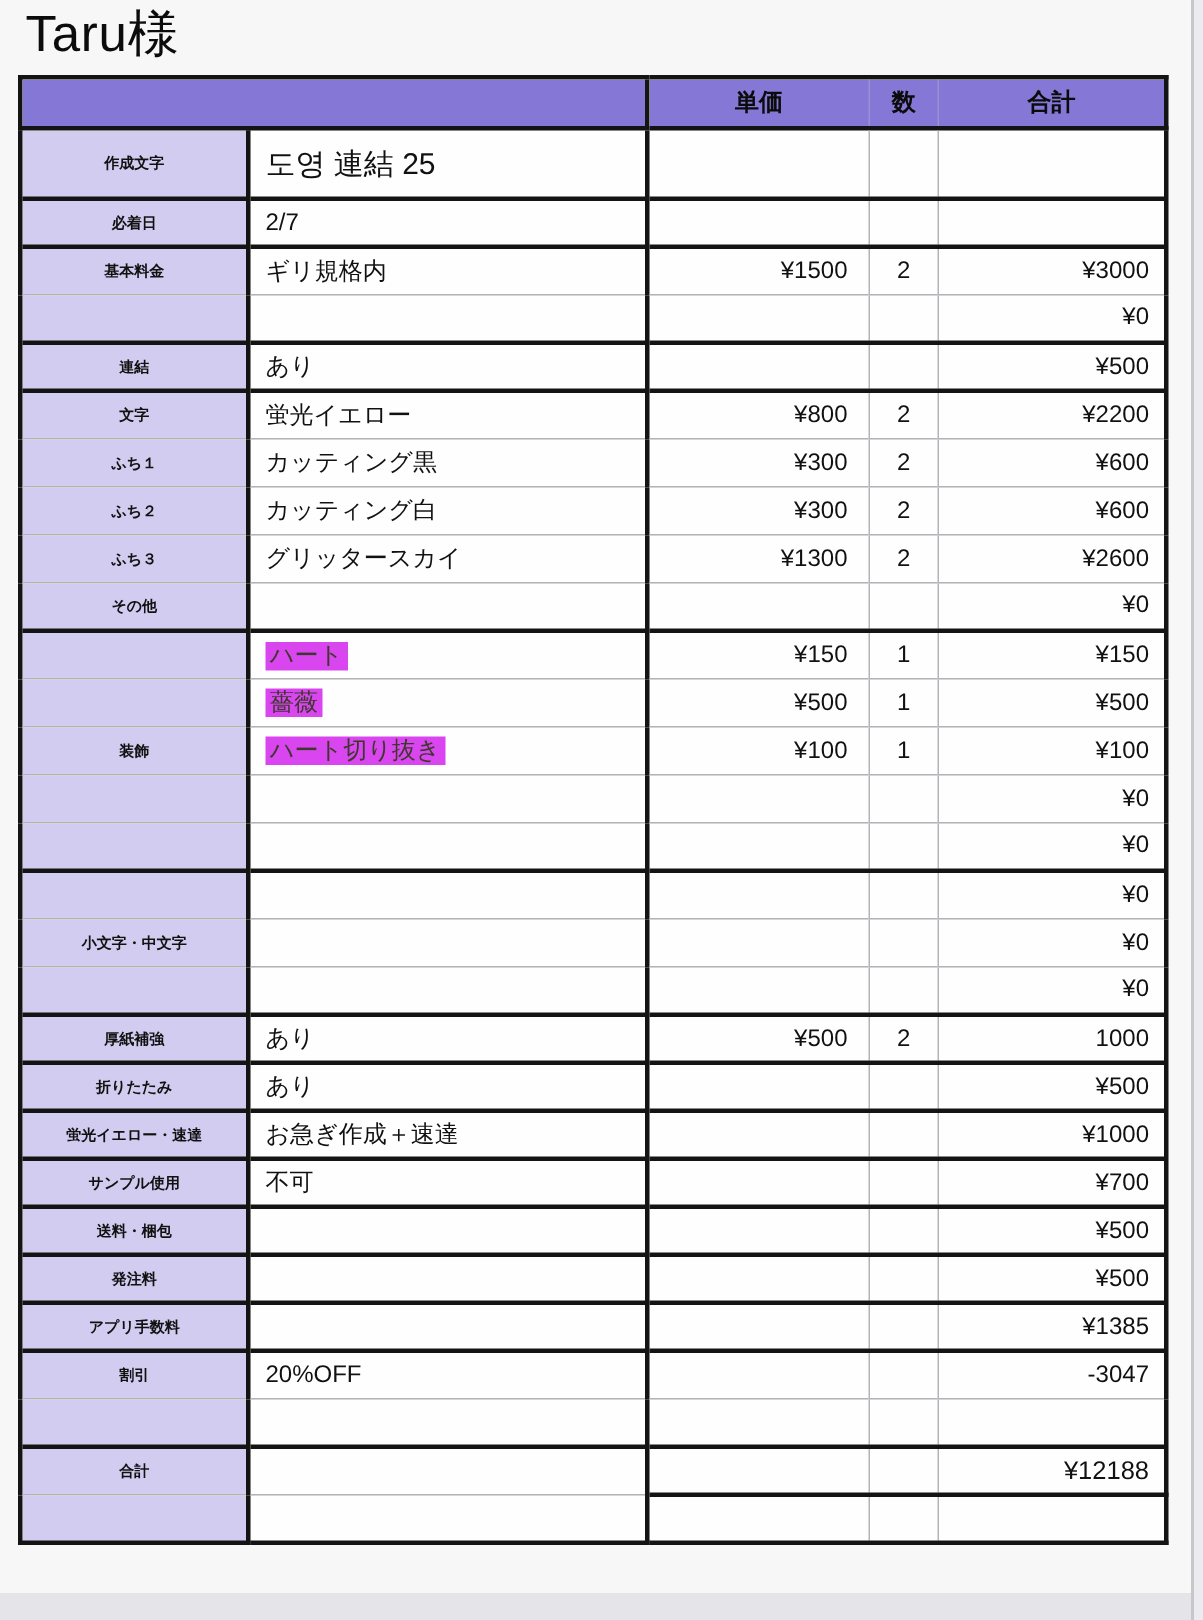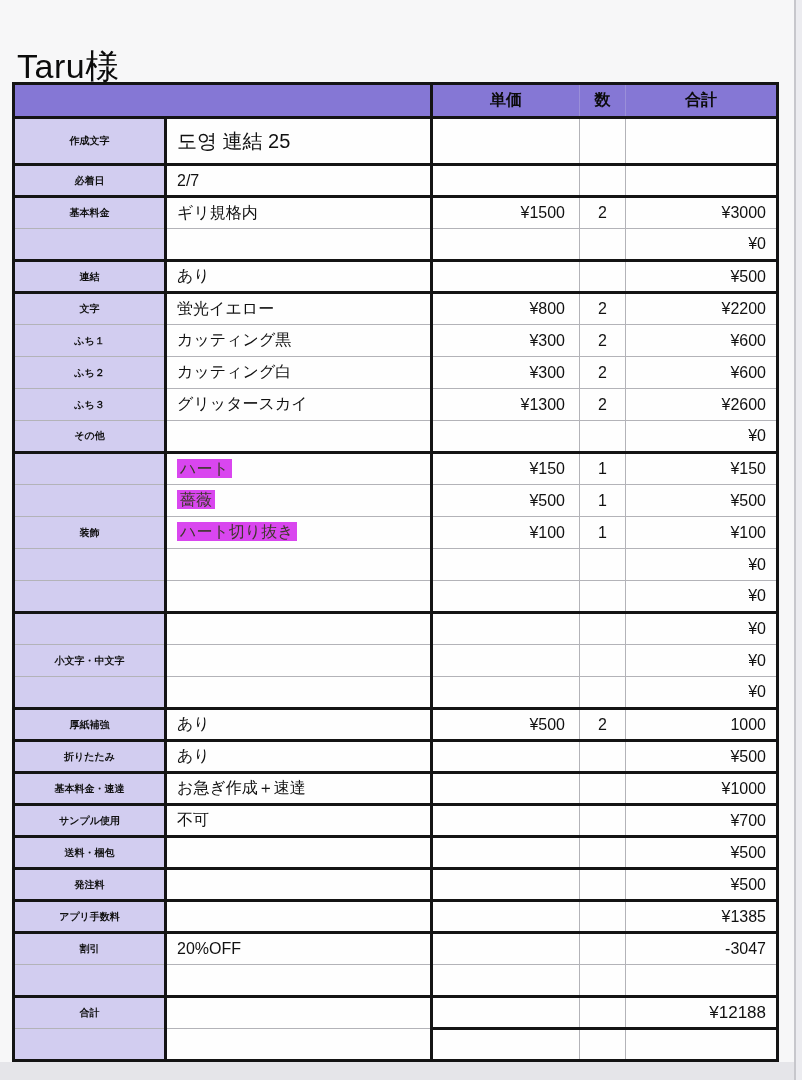--- a/index.html
+++ b/index.html
@@ -4,31 +4,30 @@
 <style>
   html,body{margin:0;padding:0;}
   body{
     width:802px;height:1080px;position:relative;overflow:hidden;
     background:#f7f7f8;
     font-family:"Liberation Sans","DejaVu Sans",sans-serif;
     color:#111;
   }
   .page-title{
     position:absolute;top:0px;left:17px;
-    font-size:34px;font-weight:500;letter-spacing:0.5px;color:#0c0c0c;margin-top:44px;
+    font-size:34px;font-weight:500;letter-spacing:0.5px;color:#0c0c0c;
   }
   .right-edge-line{position:absolute;top:0;left:794px;width:2px;height:1080px;background:#c7c7cc;}
   .right-edge-strip{position:absolute;top:0;left:796px;width:6px;height:1080px;background:#ececf0;}
   .bottom-strip{position:absolute;left:0;top:1062px;width:794px;height:18px;background:#e5e5e9;}
 
   table.sheet{
     position:absolute;top:50px;left:12px;
     border-collapse:collapse;table-layout:fixed;
     width:710px;
-    margin-top:32px;
   }
   col.c1{width:152px}col.c2{width:266px}col.c3{width:148px}col.c4{width:46px}col.c5{width:152px}
 
   tr{height:32px;}
   tr.tall{height:47px;}
   thead tr{height:34px;}
 
   th,td{padding:0;font-size:16px;overflow:hidden;white-space:nowrap;}
 
   
@@ -218,21 +217,21 @@
         <td class="c-total">1000</td>
       </tr>
       <tr class="sec-first">
         <td class="c-label">折りたたみ</td>
         <td class="c-value">あり</td>
         <td class="c-unit"></td>
         <td class="c-qty"></td>
         <td class="c-total">¥500</td>
       </tr>
       <tr class="sec-first">
-        <td class="c-label">基本料金・速達</td>
+        <td class="c-label">蛍光イエロー・速達</td>
         <td class="c-value">お急ぎ作成＋速達</td>
         <td class="c-unit"></td>
         <td class="c-qty"></td>
         <td class="c-total">¥1000</td>
       </tr>
       <tr class="sec-first">
         <td class="c-label">サンプル使用</td>
         <td class="c-value">不可</td>
         <td class="c-unit"></td>
         <td class="c-qty"></td>

